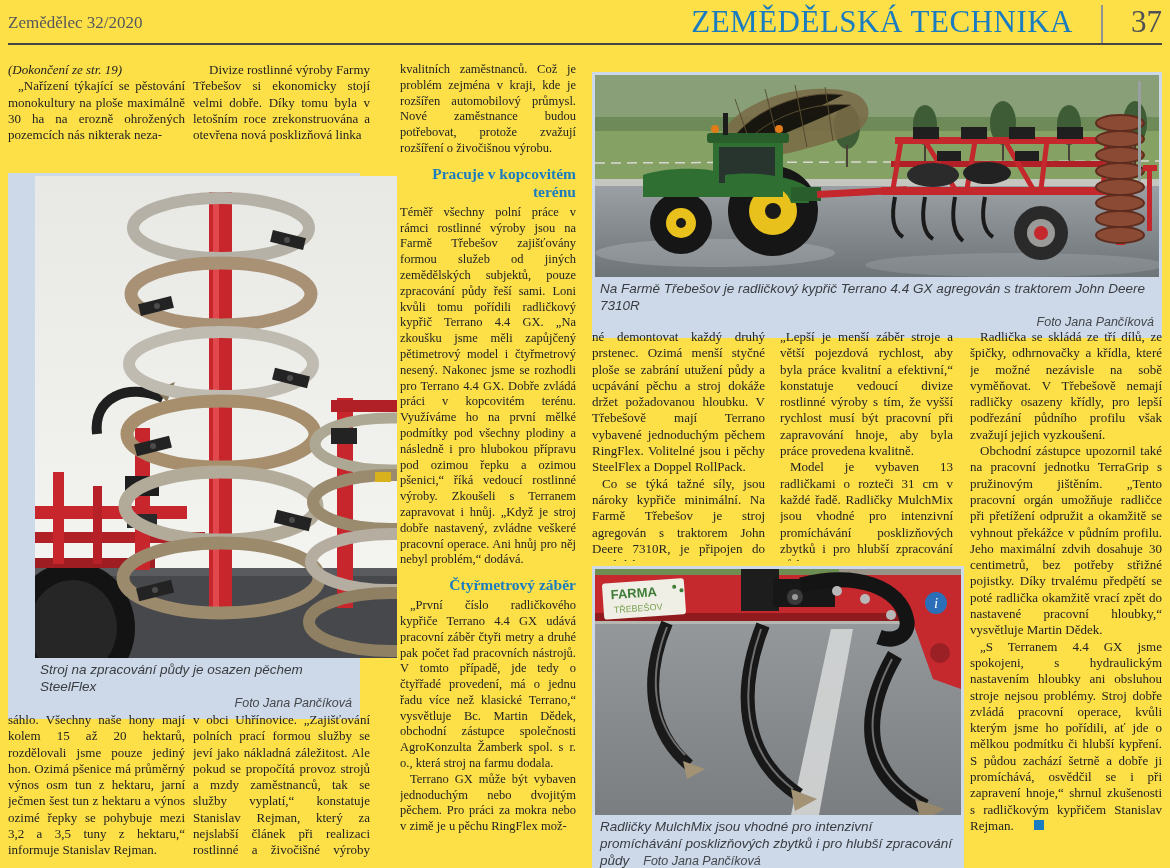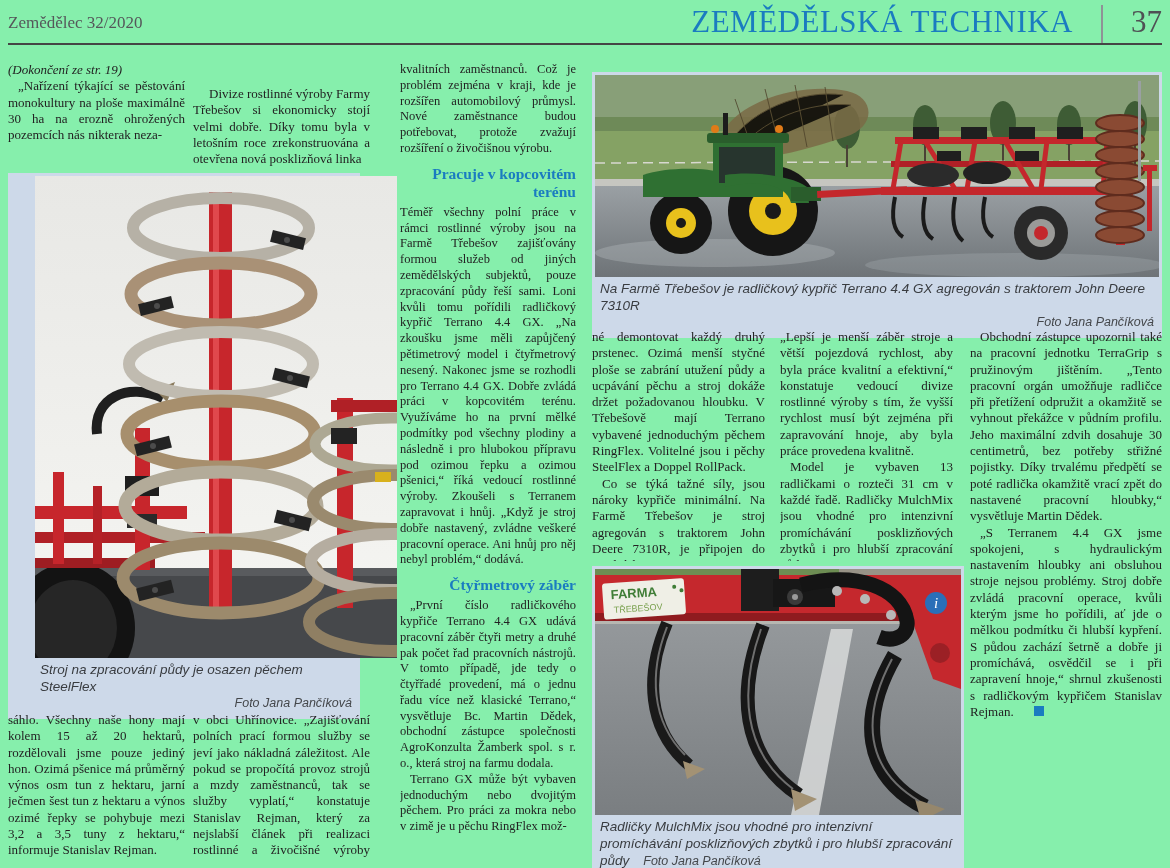--- a/index.html
+++ b/index.html
@@ -1,16 +1,16 @@
 <!DOCTYPE html>
 <html lang="cs"><head>
 <meta charset="utf-8">
 <style>
   html,body{margin:0;padding:0;background:#fff;}
-  #page{position:relative;width:1170px;height:868px;background:#86efac;overflow:hidden;
+  #page{position:relative;width:1170px;height:868px;background:#fde047;overflow:hidden;
         font-family:"Liberation Serif",serif;color:#222;}
 
   
   .issue{position:absolute;left:8px;top:13px;font-size:17px;color:#55575a;}
   .masthead{position:absolute;right:8px;top:2px;display:flex;align-items:flex-start;gap:28px;}
   .section-title{font-size:31px;color:#1a7cc0;letter-spacing:.5px;line-height:40px;}
   .head-divider{width:2px;height:38px;background:#8f9296;margin-top:3px;}
   .page-number{font-size:31px;color:#4f5154;line-height:40px;}
   .top-rule{position:absolute;left:8px;right:8px;top:43px;height:2px;background:#454545;}
 
@@ -45,21 +45,21 @@
     <span class="page-number">37</span>
   </div>
   <div class="top-rule"></div>
 
   <div class="txt" style="left:8px;top:62px;width:177px;height:112px;">
     <p class="cont-note">(Dokončení ze str. 19)</p>
     <p class="ind">„Nařízení týkající se pěstování monokultury na ploše maximálně 30 ha na erozně ohrožených pozemcích nás nikterak neza-</p>
   </div>
 
   <div class="txt" style="left:193px;top:62px;width:177px;height:112px;">
-    <p class="ind" style="text-indent:16px;margin-top:24px;">Divize rostlinné výroby Farmy Třebešov si ekonomicky stojí velmi dobře. Díky tomu byla v letošním roce zrekonstruována a otevřena nová posklizňová linka</p>
+    <p class="ind" style="text-indent:16px;">Divize rostlinné výroby Farmy Třebešov si ekonomicky stojí velmi dobře. Díky tomu byla v letošním roce zrekonstruována a otevřena nová posklizňová linka</p>
   </div>
 
   <div class="txt c3" style="left:400px;top:62px;width:176px;height:795px;">
     <p>kvalitních zaměstnanců. Což je problém zejména v kraji, kde je rozšířen automobilový průmysl. Nové zaměstnance budou potřebovat, protože zvažují rozšíření o živočišnou výrobu.</p>
     <h2 class="sec">Pracuje v kopcovitém terénu</h2>
     <p>Téměř všechny polní práce v rámci rostlinné výroby jsou na Farmě Třebešov zajišťovány formou služeb od jiných zemědělských subjektů, pouze zpracování půdy řeší sami. Loni kvůli tomu pořídili radličkový kypřič Terrano 4.4 GX. „Na zkoušku jsme měli zapůjčený pětimetrový model i čtyřmetrový nesený. Nakonec jsme se rozhodli pro Terrano 4.4 GX. Dobře zvládá práci v kopcovitém terénu. Využíváme ho na první mělké podmítky pod všechny plodiny a následně i pro hlubokou přípravu pod ozimou řepku a ozimou pšenici,“ říká vedoucí rostlinné výroby. Zkoušeli s Terranem zapravovat i hnůj. „Když je stroj dobře nastavený, zvládne veškeré pracovní operace. Ani hnůj pro něj nebyl problém,“ dodává.</p>
     <h2 class="sec">Čtyřmetrový záběr</h2>
     <p class="ind">„První číslo radličkového kypřiče Terrano 4.4 GX udává pracovní záběr čtyři metry a druhé pak počet řad pracovních nástrojů. V tomto případě, jde tedy o čtyřřadé provedení, má o jednu řadu více než klasické Terrano,“ vysvětluje Bc. Martin Dědek, obchodní zástupce společnosti AgroKonzulta Žamberk spol. s r. o., která stroj na farmu dodala.</p>
     <p class="ind">Terrano GX může být vybaven jednoduchým nebo dvojitým pěchem. Pro práci za mokra nebo v zimě je u pěchu RingFlex mož-</p>
   </div>
@@ -269,25 +269,26 @@
       <span class="credit credit-line">Foto Jana Pančíková</span>
     </div>
   </div>
 
   <div class="txt" style="left:592px;top:329px;width:173px;height:232px;">
     <p>né demontovat každý druhý prstenec. Ozimá menší styčné ploše se zabrání utužení půdy a ucpávání pěchu a stroj dokáže držet požadovanou hloubku. V Třebešově mají Terrano vybavené jednoduchým pěchem RingFlex. Volitelné jsou i pěchy SteelFlex a Doppel RollPack.</p>
     <p class="ind">Co se týká tažné síly, jsou nároky kypřiče minimální. Na Farmě Třebešov je stroj agregován s traktorem John Deere 7310R, je připojen do spodních ramen.</p>
   </div>
 
   <div class="txt" style="left:780px;top:329px;width:173px;height:232px;">
-    <p>„Lepší je menší záběr stroje a větší pojezdová rychlost, aby byla práce kvalitní a efektivní,“ konstatuje vedoucí divize rostlinné výroby s tím, že vyšší rychlost musí být zejména při zapravování hnoje, aby byla práce provedena kvalitně.</p>
+    <p>„Lepší je menší záběr stroje a větší pojezdová rychlost, aby byla práce kvalitní a efektivní,“ konstatuje vedoucí divize rostlinné výroby s tím, že vyšší rychlost musí být pracovní při zapravování hnoje, aby byla práce provedena kvalitně.</p>
     <p class="ind">Model je vybaven 13 radličkami o rozteči 31 cm v každé řadě. Radličky MulchMix jsou vhodné pro intenzivní promíchávání posklizňových zbytků i pro hlubší zpracování půdy.</p>
   </div>
 
   <div class="txt" style="left:970px;top:329px;width:192px;height:530px;">
+    <p class="ind">Radlička se skládá ze tří dílů, ze špičky, odhrnovačky a křídla, které je možné nezávisle na sobě vyměňovat. V Třebešově nemají radličky osazeny křídly, pro lepší podřezání půdního profilu však zvažují jejich vyzkoušení.</p>
     <p class="ind">Obchodní zástupce upozornil také na pracovní jednotku TerraGrip s pružinovým jištěním. „Tento pracovní orgán umožňuje radličce při přetížení odpružit a okamžitě se vyhnout překážce v půdním profilu. Jeho maximální zdvih dosahuje 30 centimetrů, bez potřeby střižné pojistky. Díky trvalému předpětí se poté radlička okamžitě vrací zpět do nastavené pracovní hloubky,“ vysvětluje Martin Dědek.</p>
     <p class="ind"><span>„S Terranem 4.4 GX jsme spokojeni, s hydraulickým nastavením hloubky ani obsluhou stroje nejsou problémy. Stroj dobře zvládá pracovní operace, kvůli kterým jsme ho pořídili, ať jde o mělkou podmítku či hlubší kypření. S půdou zachází šetrně a dobře ji promíchává, osvědčil se i při zapravení hnoje,“ shrnul zkušenosti s radličkovým kypřičem Stanislav Rejman.</span><span class="end-square"></span></p>
   </div>
 
   <div class="fig" style="left:592px;top:566px;width:372px;">
     <svg width="366" height="246" viewBox="0 0 366 246" role="img">
       <defs>
         <linearGradient id="road2" x1="0" y1="0" x2="0" y2="1">
           <stop offset="0" stop-color="#94989b"></stop>
             <stop offset="1" stop-color="#7a7e81"></stop>

